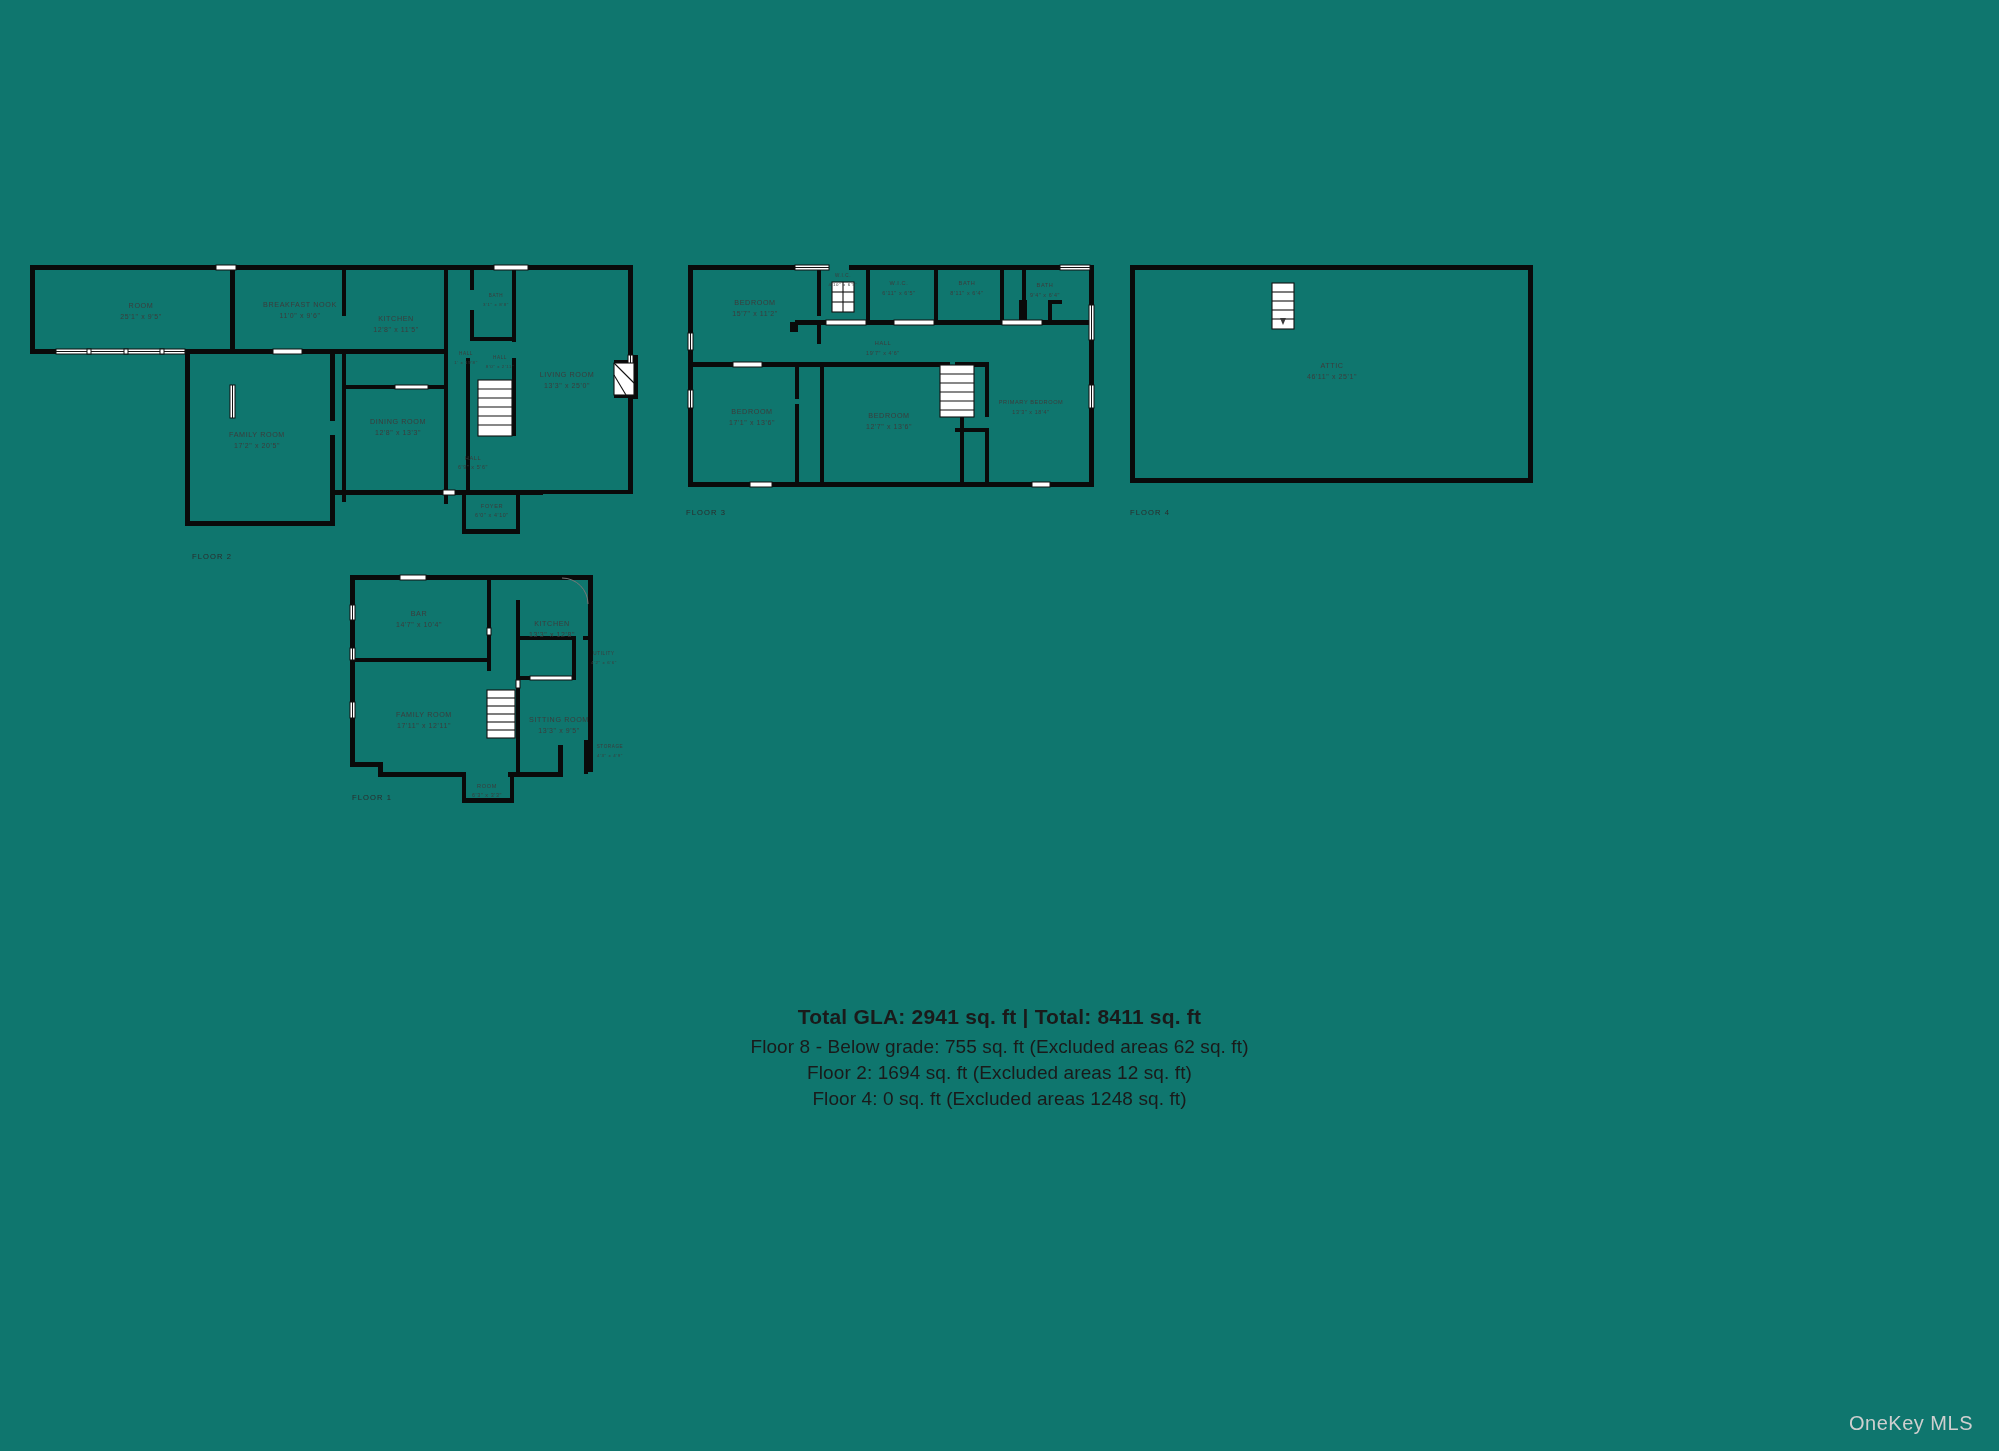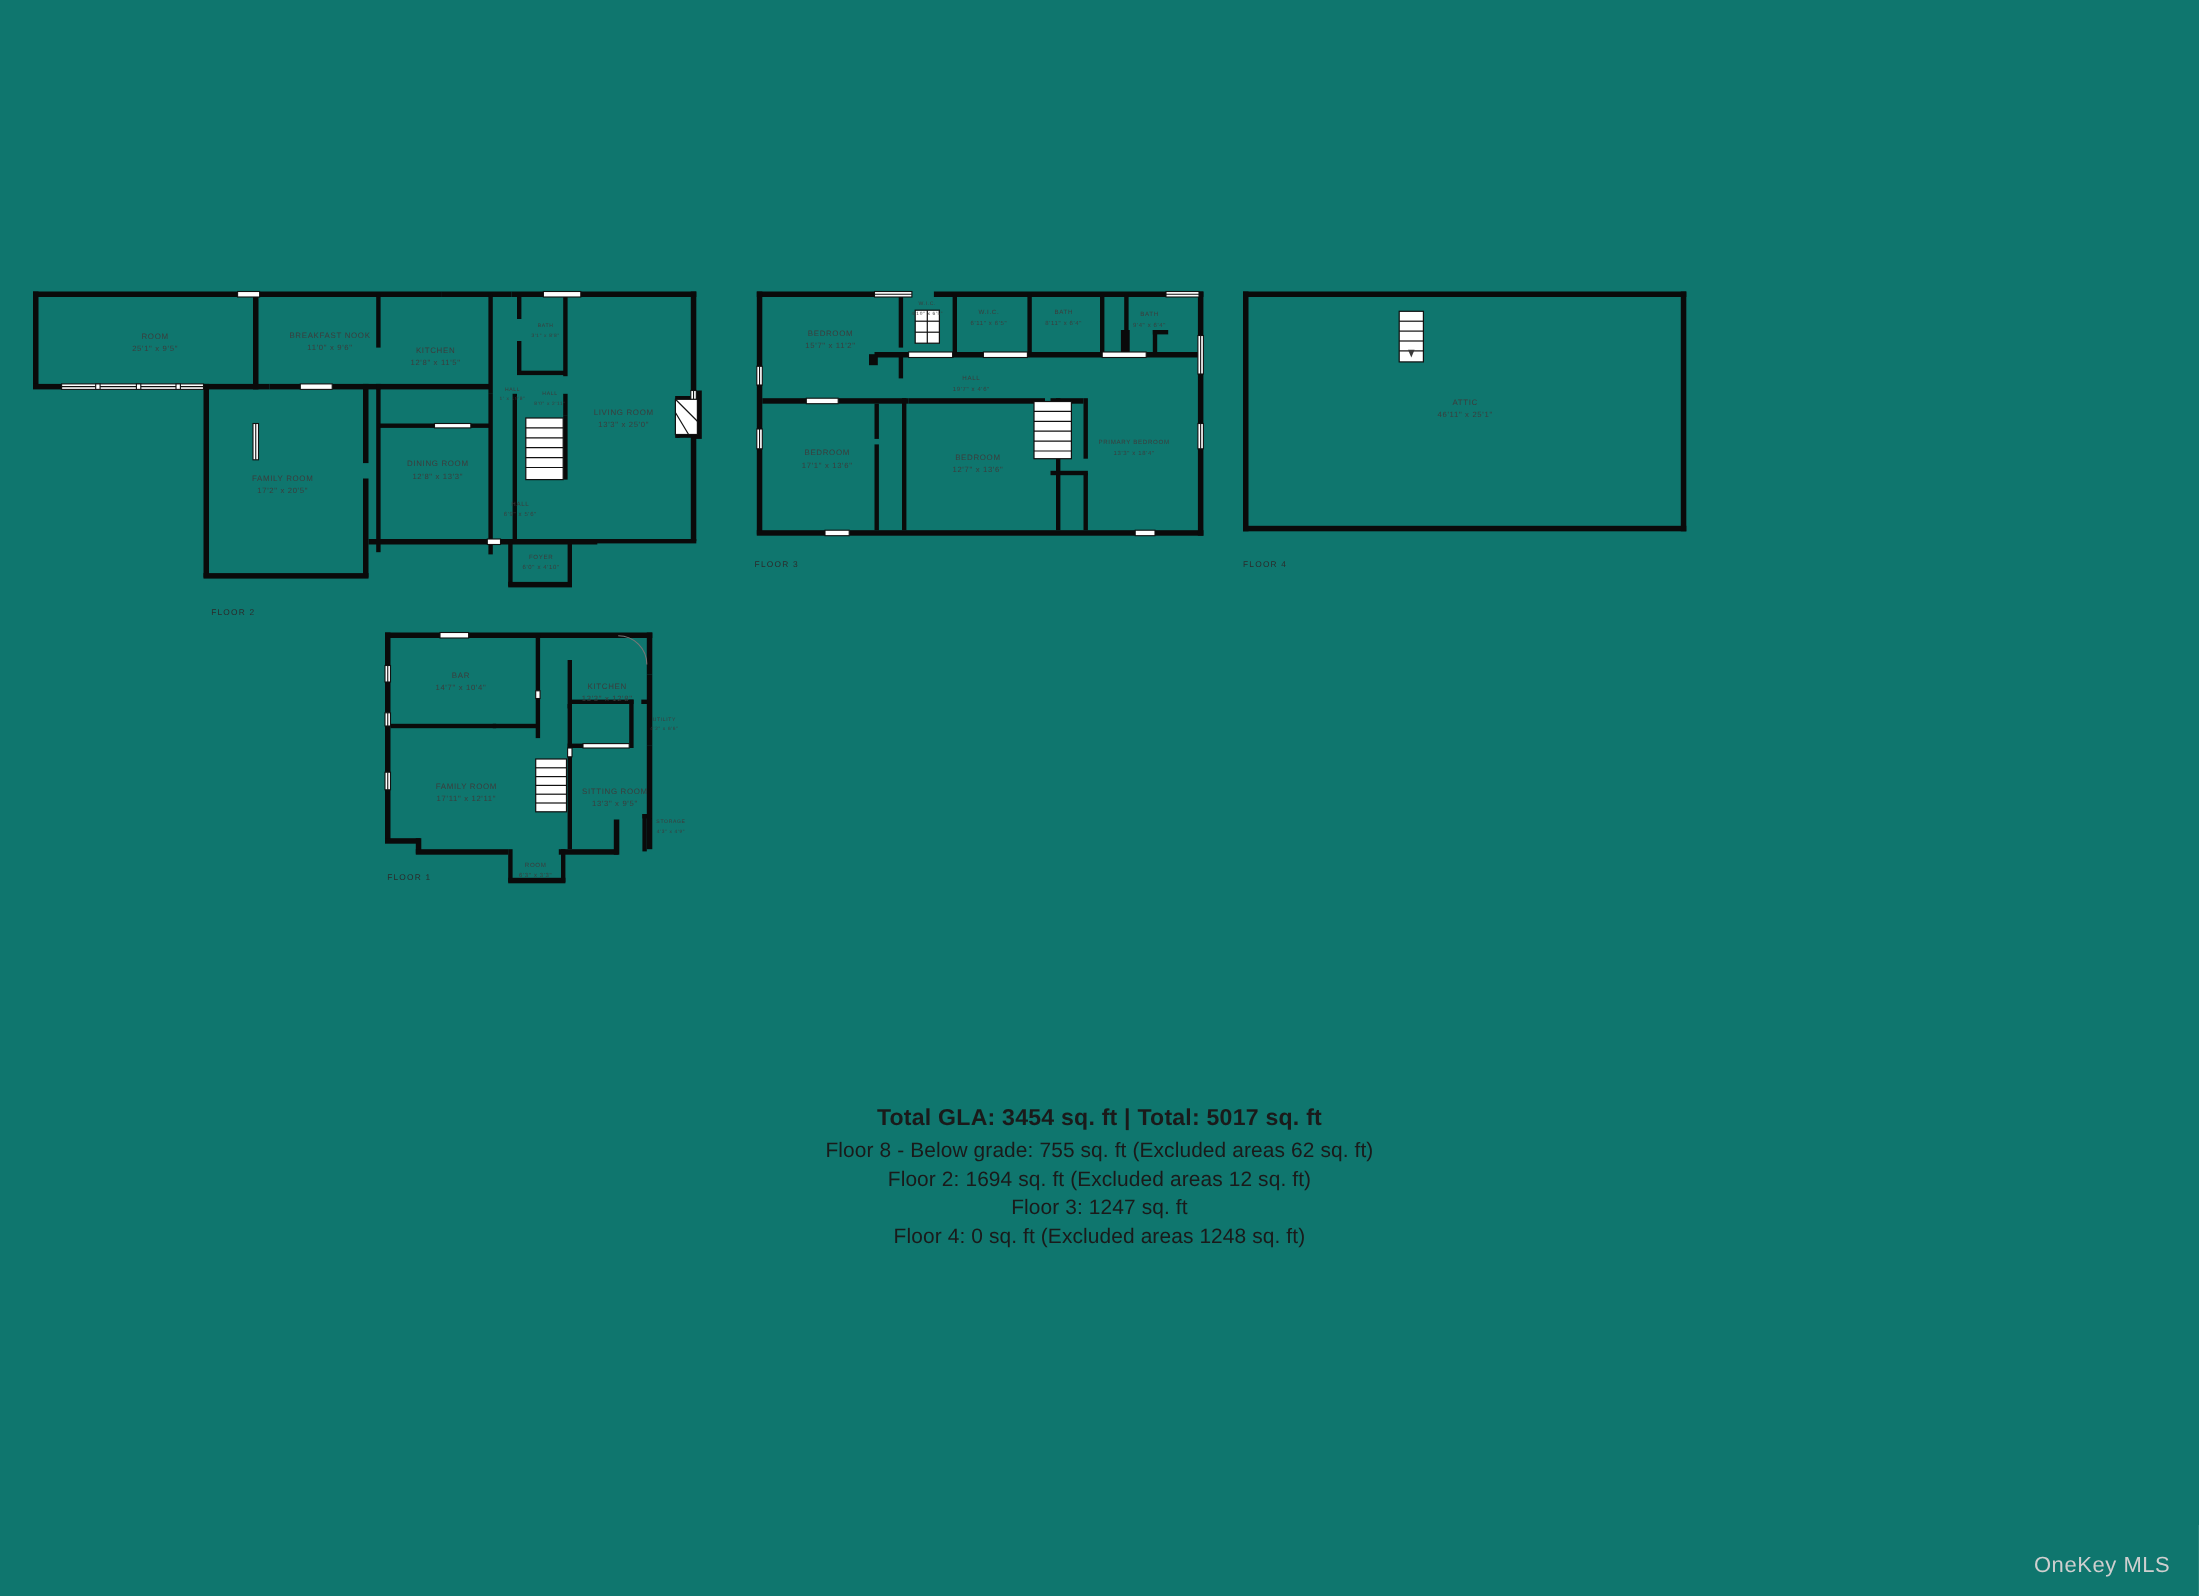--- a/index.html
+++ b/index.html
@@ -438,22 +438,21 @@
       <g class="tiny">
         <text class="rname" x="487" y="788">ROOM</text>
         <text class="rdim" x="487" y="797">6'3" x 3'3"</text>
       </g>
     </g>
 
     <text class="floorcap" x="352" y="800">FLOOR 1</text>
   </svg>
 
   <div class="summary">
-    <div class="line1">Total GLA: 3454 sq. ft | Total: 5017 sq. ft</div>
+    <div class="line1">Total GLA: 2941 sq. ft | Total: 8411 sq. ft</div>
     <div class="line">Floor 8 - Below grade: 755 sq. ft (Excluded areas 62 sq. ft)</div>
     <div class="line">Floor 2: 1694 sq. ft (Excluded areas 12 sq. ft)</div>
-    <div class="line">Floor 3: 1247 sq. ft</div>
     <div class="line">Floor 4: 0 sq. ft (Excluded areas 1248 sq. ft)</div>
   </div>
 
   <div class="watermark">OneKey MLS</div>
 
 </div>
 
 </body></html>

